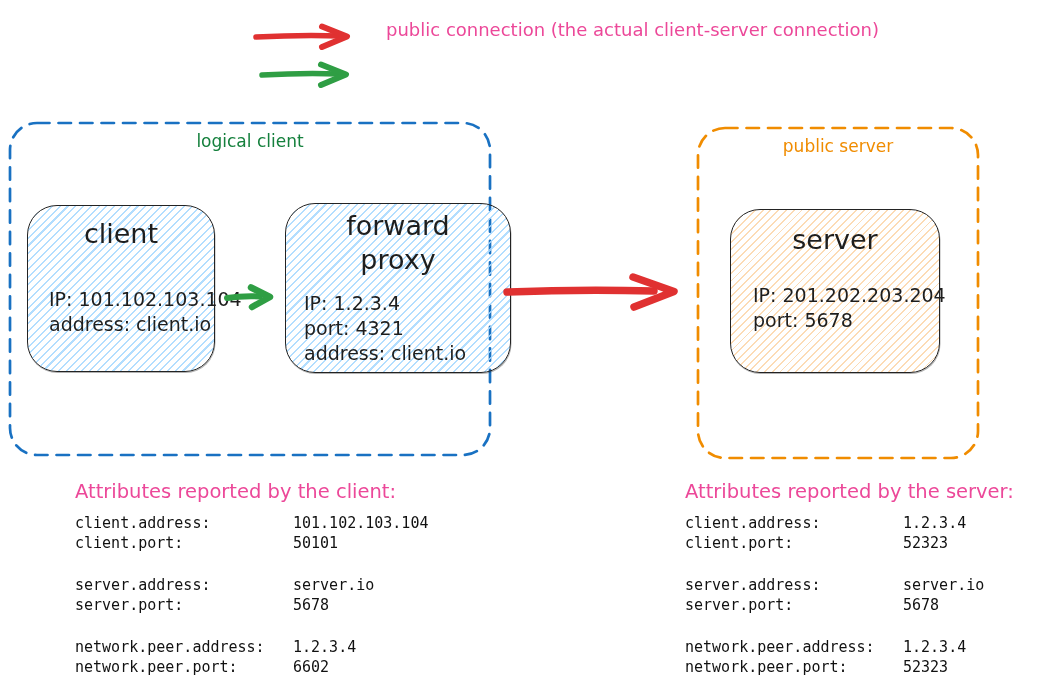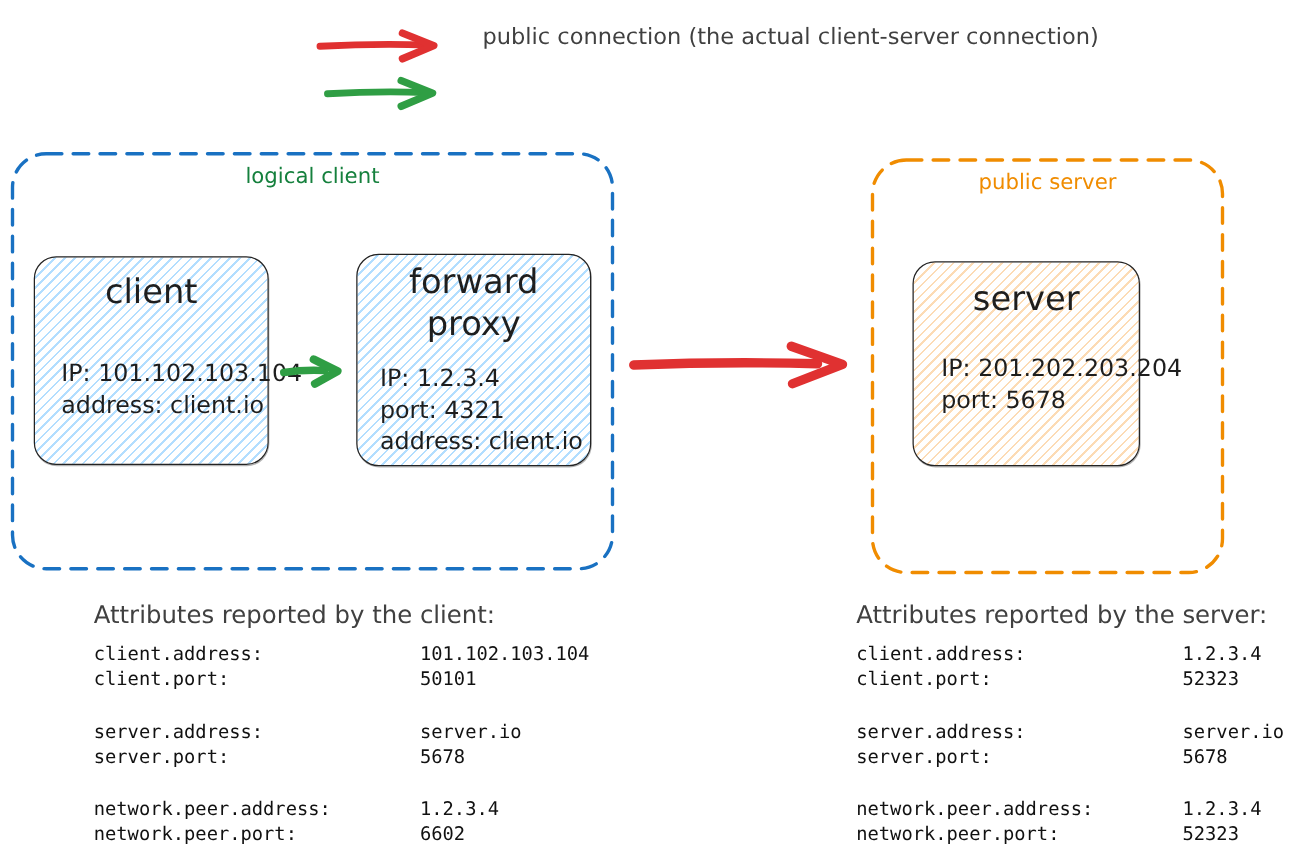--- a/index.html
+++ b/index.html
@@ -7,30 +7,30 @@
   .canvas {
     position: relative;
     width: 1039px;
     height: 686px;
     background: #ffffff;
     overflow: hidden;
     font-family: "DejaVu Sans", sans-serif;
     color: #1e1e1e;
   }
   .abs { position: absolute; }
-  .hand { font-family: "DejaVu Sans", sans-serif; color: #404040; }
+  .hand { font-family: "DejaVu Sans", sans-serif; color: #ec4899; }
   .legend-label { font-size: 18px; white-space: nowrap; }
   .group-label { font-size: 17px; text-align: center; }
   .group-label.blue { color: #15803d; }
   .group-label.orange { color: #f08c00; }
 
   .node {
     position: absolute;
     border: 1.7px solid #232323;
-    border-radius: 18px;
+    border-radius: 30px;
     box-shadow: 0.5px 1px 0 rgba(35,35,35,0.35);
     padding-left: 40px;
   }
   .node.blue-fill {
     background-image: repeating-linear-gradient(135deg,
       rgba(165,216,255,0.85) 0px, rgba(165,216,255,0.85) 1.5px,
       rgba(255,255,255,0) 1.5px, rgba(255,255,255,0) 5.5px);
   }
   .node.orange-fill {
     background-image: repeating-linear-gradient(135deg,
@@ -55,21 +55,21 @@
   .attr-heading { font-size: 19.5px; white-space: nowrap; }
   .attr-rows {
     font-family: "DejaVu Sans Mono", monospace;
     font-size: 15px;
     line-height: 20px;
     color: #111111;
   }
   .attr-group { margin-bottom: 22px; }
   .attr-row { display: flex; }
   .attr-key { width: 218px; flex: 0 0 auto; white-space: nowrap; }
-  .attr-val { white-space: nowrap; margin-left: 43px; }
+  .attr-val { white-space: nowrap; }
   svg { display: block; position: absolute; overflow: visible; }
   .shaft, .head { fill: none; stroke-linecap: round; stroke-linejoin: round; }
   .red   { stroke: #e03131; }
   .green { stroke: #2f9e44; }
 </style>
 </head>
 <body>
 
 <div class="canvas">
 
@@ -95,40 +95,40 @@
       <div>IP: 101.102.103.104</div>
       <div>address: client.io</div>
     </div>
   </div>
 
   <svg class="abs" style="left:223px; top:283px;" width="56" height="28" viewBox="0 0 56 28">
     <path class="shaft green" stroke-width="6" d="M4,15 C14,13.5 26,13 37,13.5"></path>
     <path class="head green" stroke-width="6.5" d="M28,4.5 L47,14 L29,24"></path>
   </svg>
 
-  <div class="node blue-fill" style="left:285px; top:203px; width:188px; height:170px;">
+  <div class="node blue-fill" style="left:285px; top:203px; width:226px; height:170px;">
     <div class="node-title" style="top:5px; padding:0 30px;">forward proxy</div>
     <div class="node-info" style="left:18px; top:87px;">
       <div>IP: 1.2.3.4</div>
       <div>port: 4321</div>
       <div>address: client.io</div>
     </div>
   </div>
 
   <svg class="abs" style="left:502px; top:272px;" width="190" height="40" viewBox="0 0 190 40">
     <path class="shaft red" stroke-width="7.5" d="M5,20 C55,18 115,18 152,19"></path>
     <path class="head red" stroke-width="7.5" d="M131,5 L172,19.5 L132,35"></path>
   </svg>
 
   <svg class="abs" style="left:696px; top:126px;" width="284" height="334" viewBox="0 0 284 334">
     <rect x="2" y="2" width="280" height="330" rx="27" fill="none" stroke="#f08c00" stroke-width="2.7" stroke-dasharray="12.5 9" stroke-linecap="round"></rect>
   </svg>
   <div class="abs hand group-label orange" style="left:698px; top:136px; width:280px;">public server</div>
 
-  <div class="node orange-fill" style="left:730px; top:209px; width:182px; height:164px;">
+  <div class="node orange-fill" style="left:730px; top:209px; width:210px; height:164px;">
     <div class="node-title" style="top:13px;">server</div>
     <div class="node-info" style="left:22px; top:73px;">
       <div>IP: 201.202.203.204</div>
       <div>port: 5678</div>
     </div>
   </div>
 
   <div class="abs hand attr-heading" style="left:75px; top:480px;">Attributes reported by the client:</div>
   <div class="abs attr-rows" style="left:75px; top:513px;">
     <div class="attr-group">

